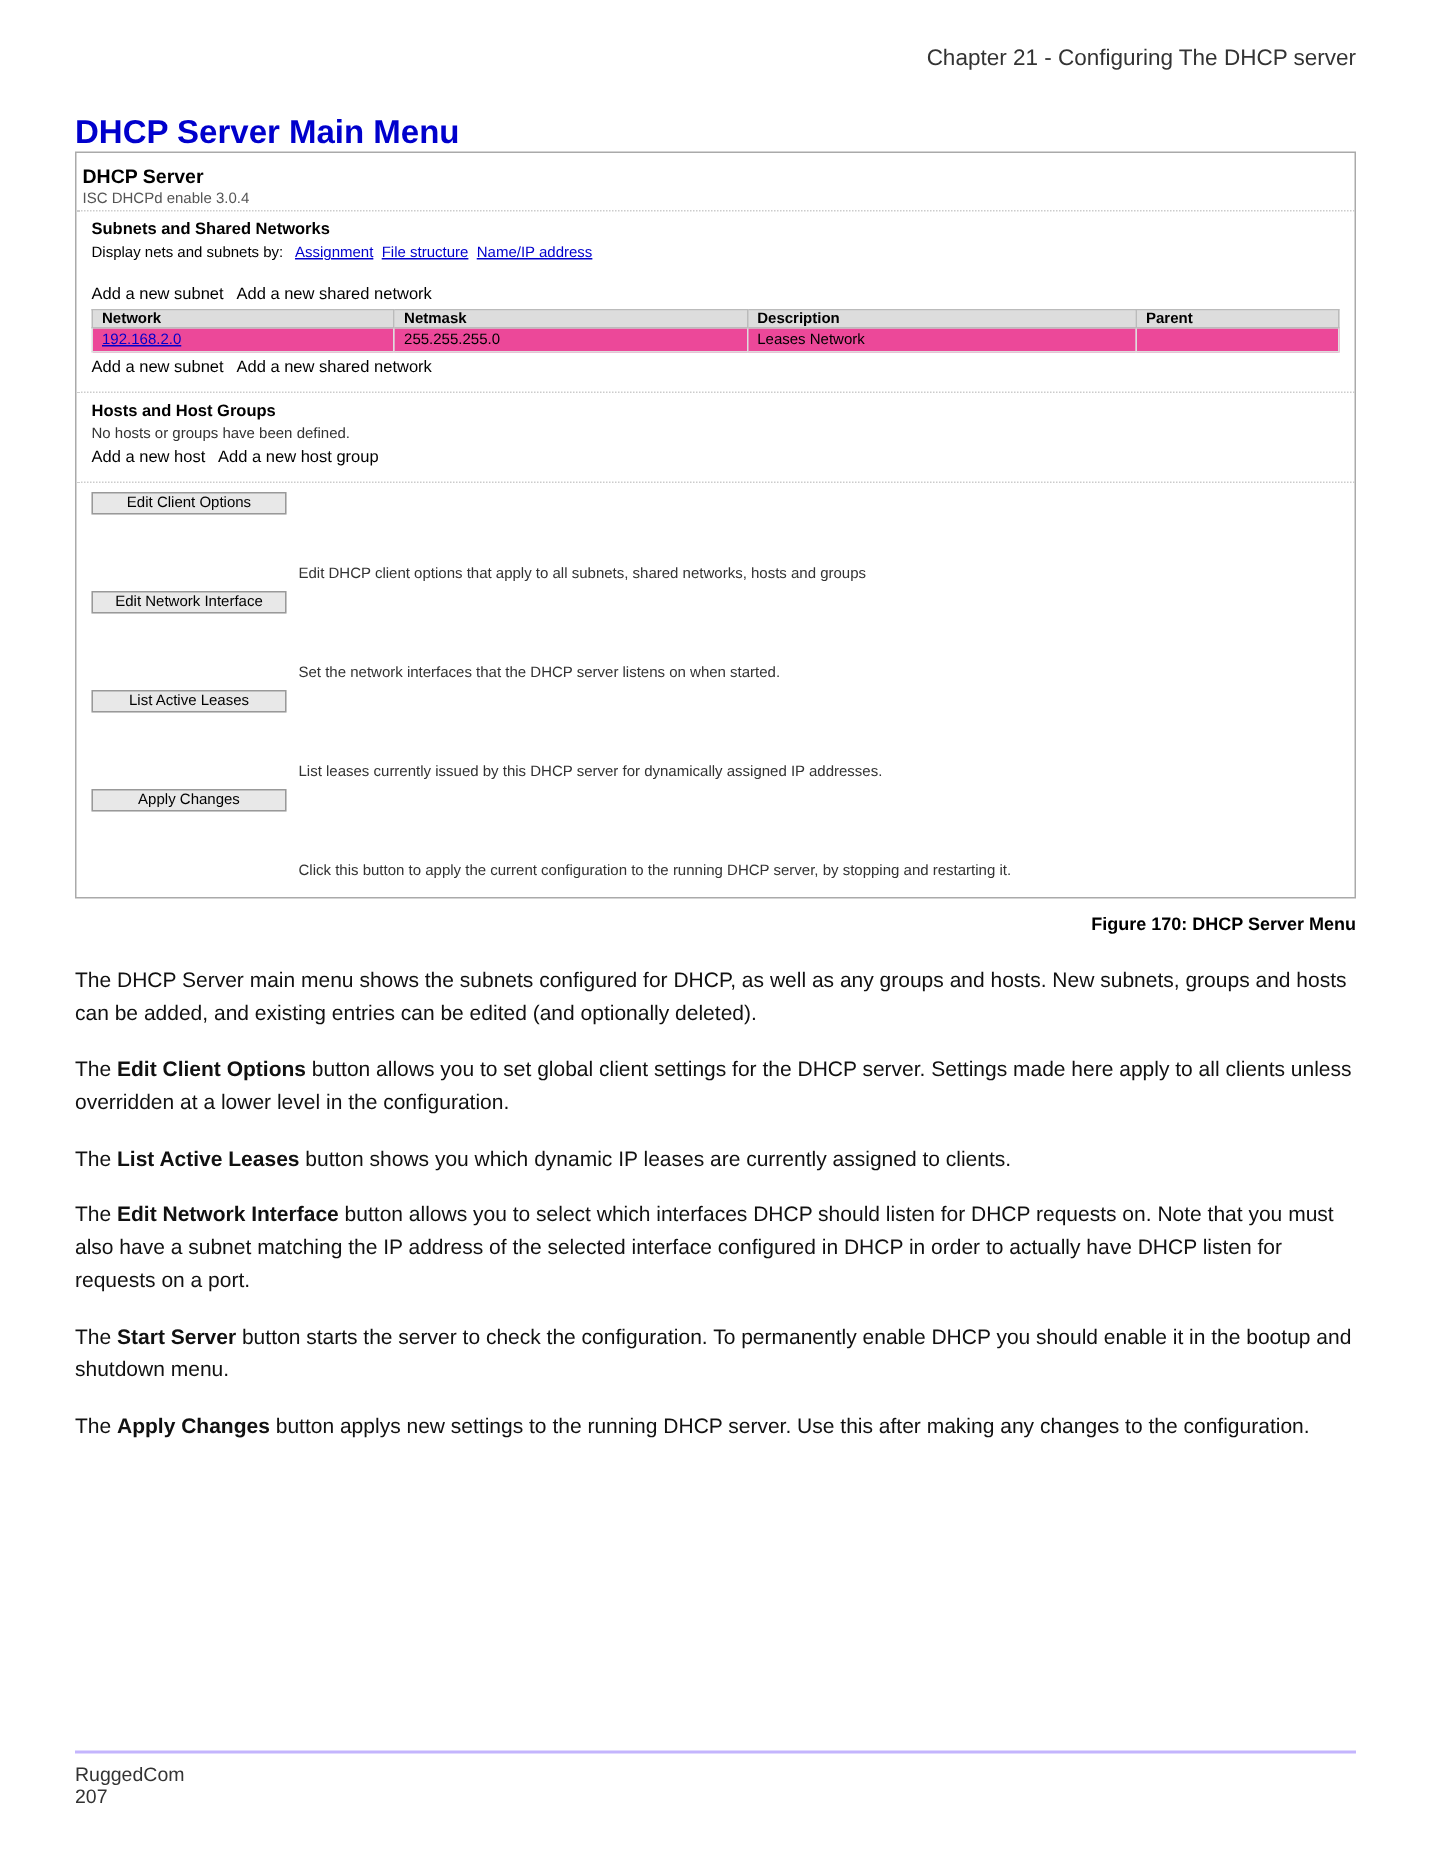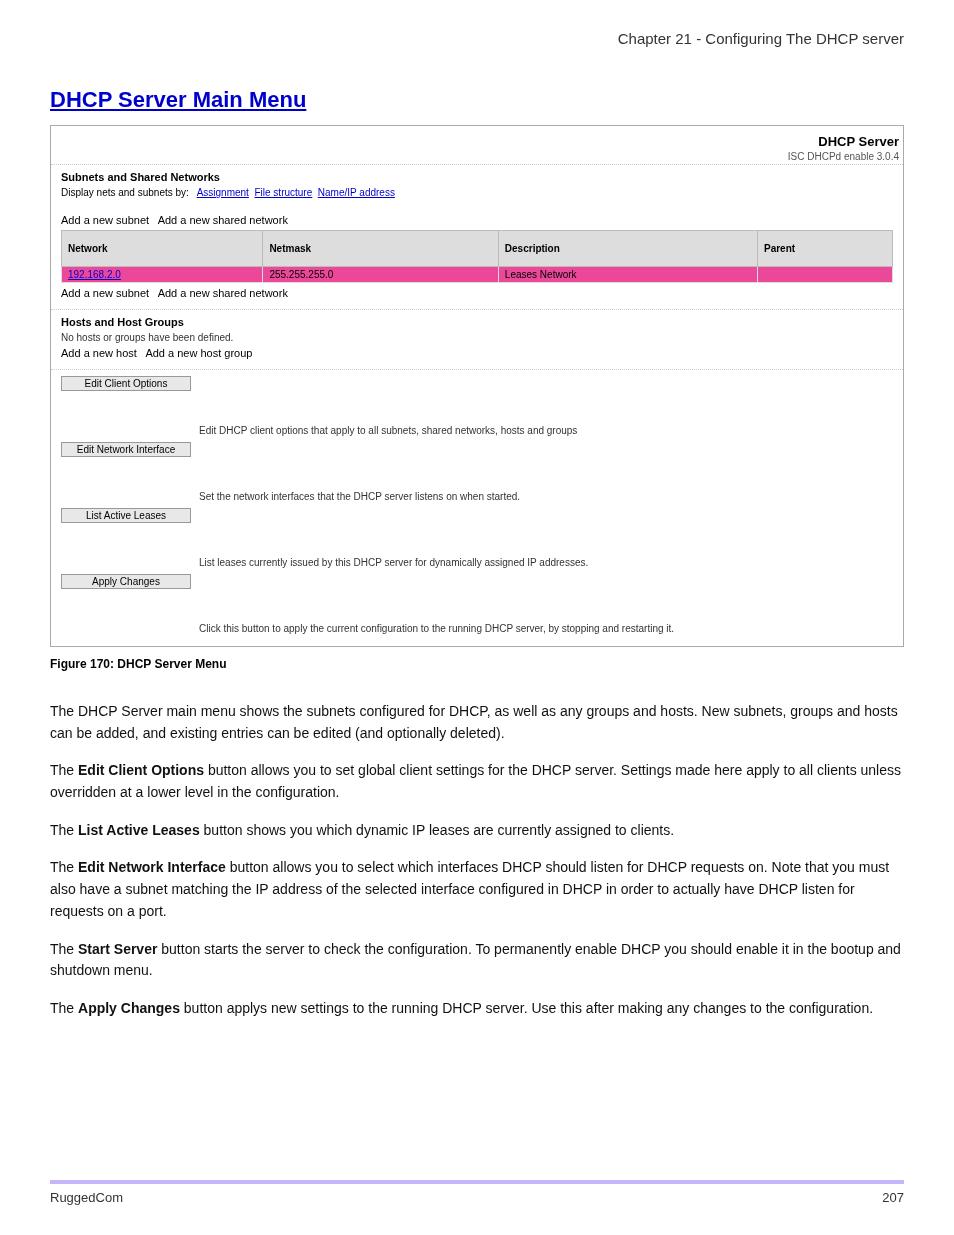--- a/index.html
+++ b/index.html
@@ -14,41 +14,39 @@
     }
 
     .page-container {
       padding: 30px 50px 60px 50px;
     }
 
     .chapter-header {
       text-align: right;
       font-size: 15px;
       color: #333;
-      margin-bottom: 32px;
+      margin-bottom: 20px;
       padding-bottom: 8px;
     }
 
     .section-title {
       font-size: 22px;
       font-weight: bold;
       color: #0000cc;
-      text-decoration: underline;
-      margin-bottom: 12px;
     }
 
     
     .dhcp-box {
       border: 1px solid #aaa;
       margin-bottom: 10px;
       font-size: 11px;
     }
 
     .dhcp-box-header {
-      text-align: right;
+      text-align: left;
       padding: 8px 4px 2px 4px;
       border-bottom: 1px dotted #ccc;
     }
 
     .dhcp-box-header .title {
       font-size: 13px;
       font-weight: bold;
     }
 
     .dhcp-box-header .subtitle {
@@ -87,21 +85,21 @@
     .dhcp-table {
       width: 100%;
       border-collapse: collapse;
       font-size: 10px;
       margin-bottom: 4px;
     }
 
     .dhcp-table th {
       background: #ddd;
       font-weight: bold;
-      padding: 12px 6px;
+      padding: 0 6px;
       border: 1px solid #bbb;
       text-align: left;
     }
 
     .dhcp-table td {
       padding: 2px 6px;
       border: 1px solid #ddd;
     }
 
     .dhcp-table tr.data-row td {
@@ -145,22 +143,22 @@
 
     .dhcp-btn-desc {
       color: #333;
       line-height: 1.4;
       margin-top: 48px;
     }
 
     .figure-caption {
       font-size: 12px;
       font-weight: bold;
-      text-align: left;
-      margin-bottom: 30px;
+      text-align: right;
+      margin-bottom: 20px;
     }
 
     .body-text {
       font-size: 14px;
       line-height: 1.55;
       margin-bottom: 16px;
       color: #111;
     }
 
     .body-text b {
@@ -169,22 +167,23 @@
 
     .page-footer {
       position: absolute;
       bottom: 30px;
       left: 50px;
       right: 50px;
       display: flex;
       justify-content: space-between;
       font-size: 13px;
       color: #333;
-      border-top: 4px solid #c4b5fd;
+      border-top: 2px solid #c4b5fd;
       padding-top: 6px;
+      flex-direction: column;
     }
   </style>
 </head>
 <body>
 
 <div class="page-container">
 
   <div class="chapter-header">Chapter 21 - Configuring The DHCP server</div>
 
   <div class="section-title">DHCP Server Main Menu</div>

